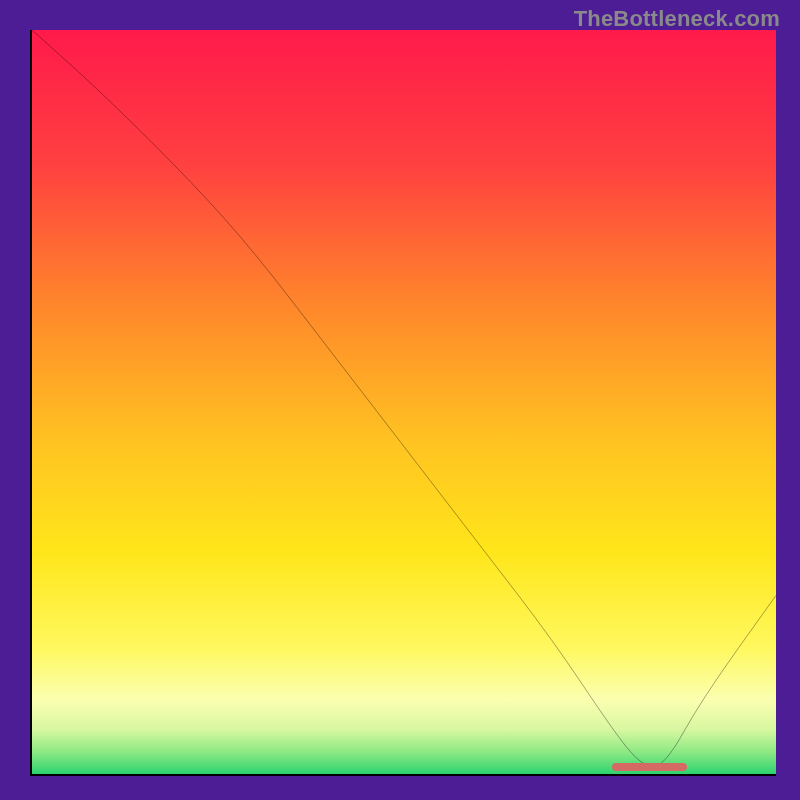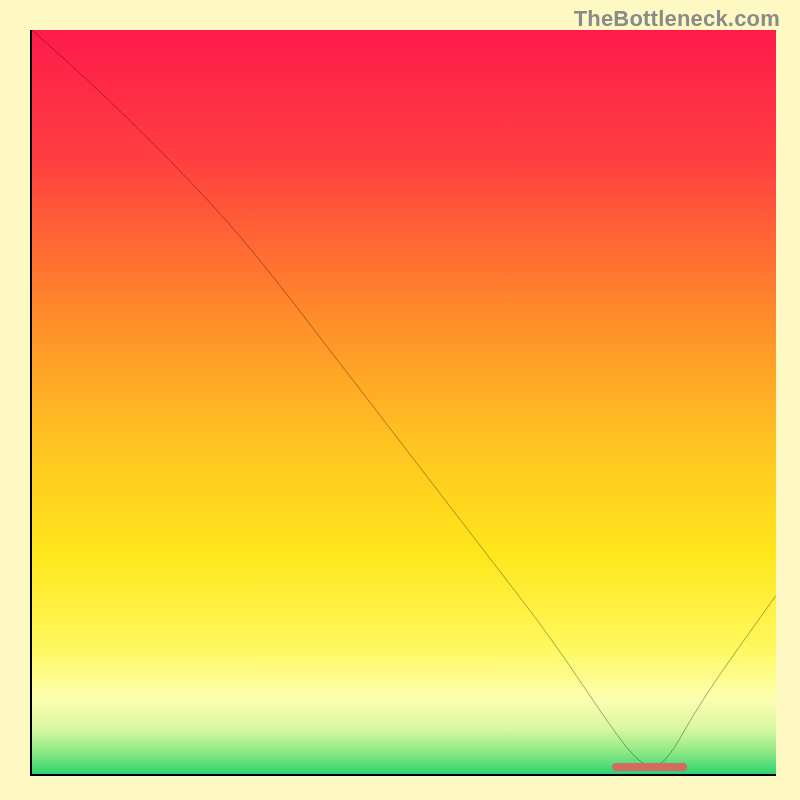--- a/index.html
+++ b/index.html
@@ -7,21 +7,21 @@
     padding: 0;
     width: 800px;
     height: 800px;
     background: #ffffff;
     font-family: Arial, Helvetica, sans-serif;
   }
   .frame {
     position: relative;
     width: 800px;
     height: 800px;
-    background: #fef9c3;
+    background: #4c1d95;
   }
   .plot {
     position: absolute;
     left: 30px;
     top: 30px;
     width: 746px;
     height: 746px;
     box-sizing: border-box;
     border-left: 2px solid #000;
     border-bottom: 2px solid #000;

